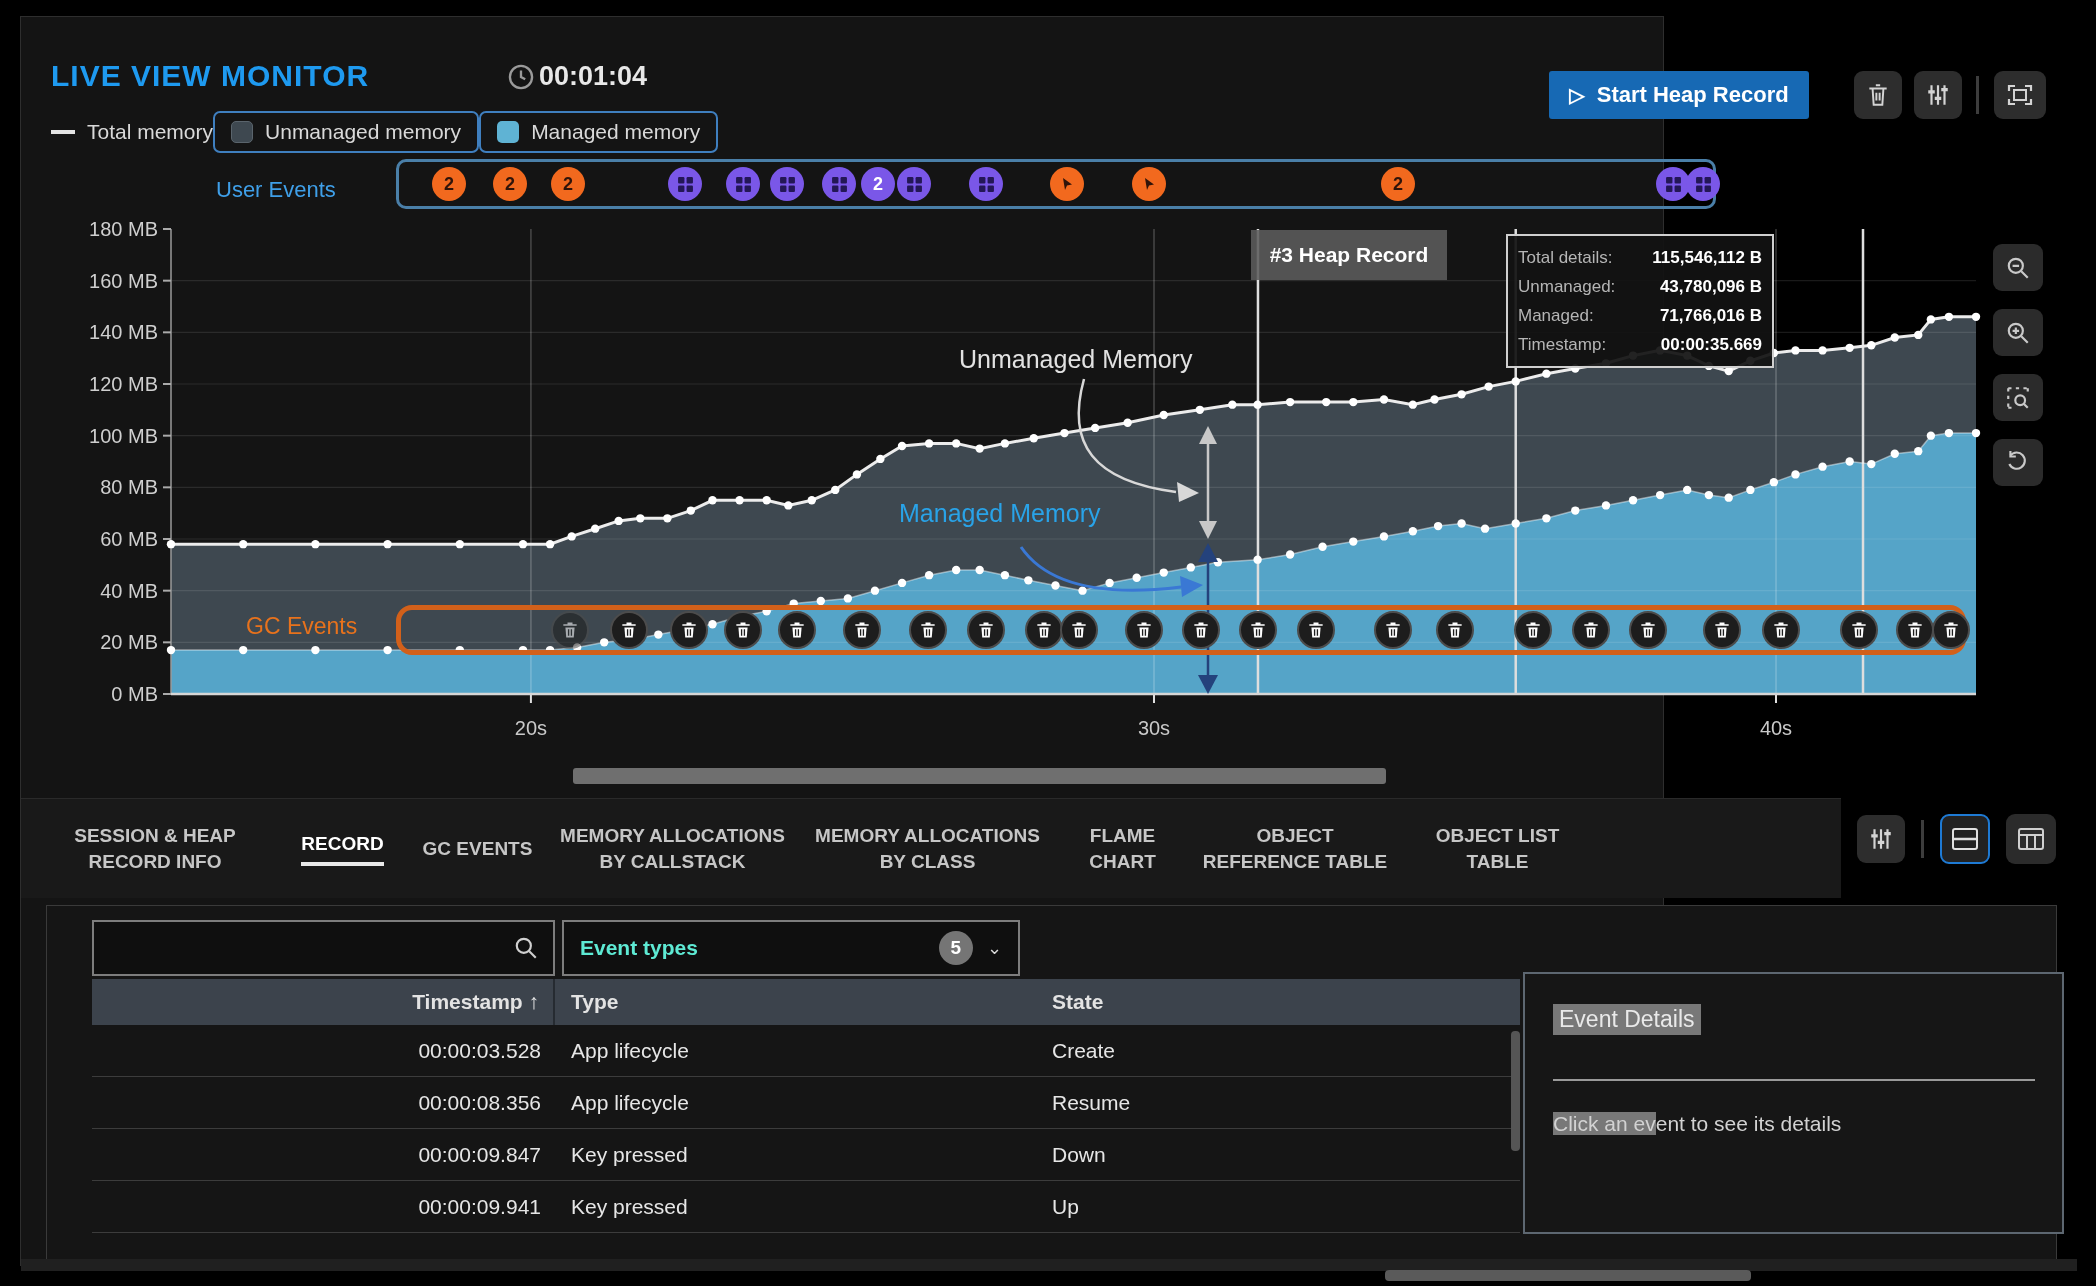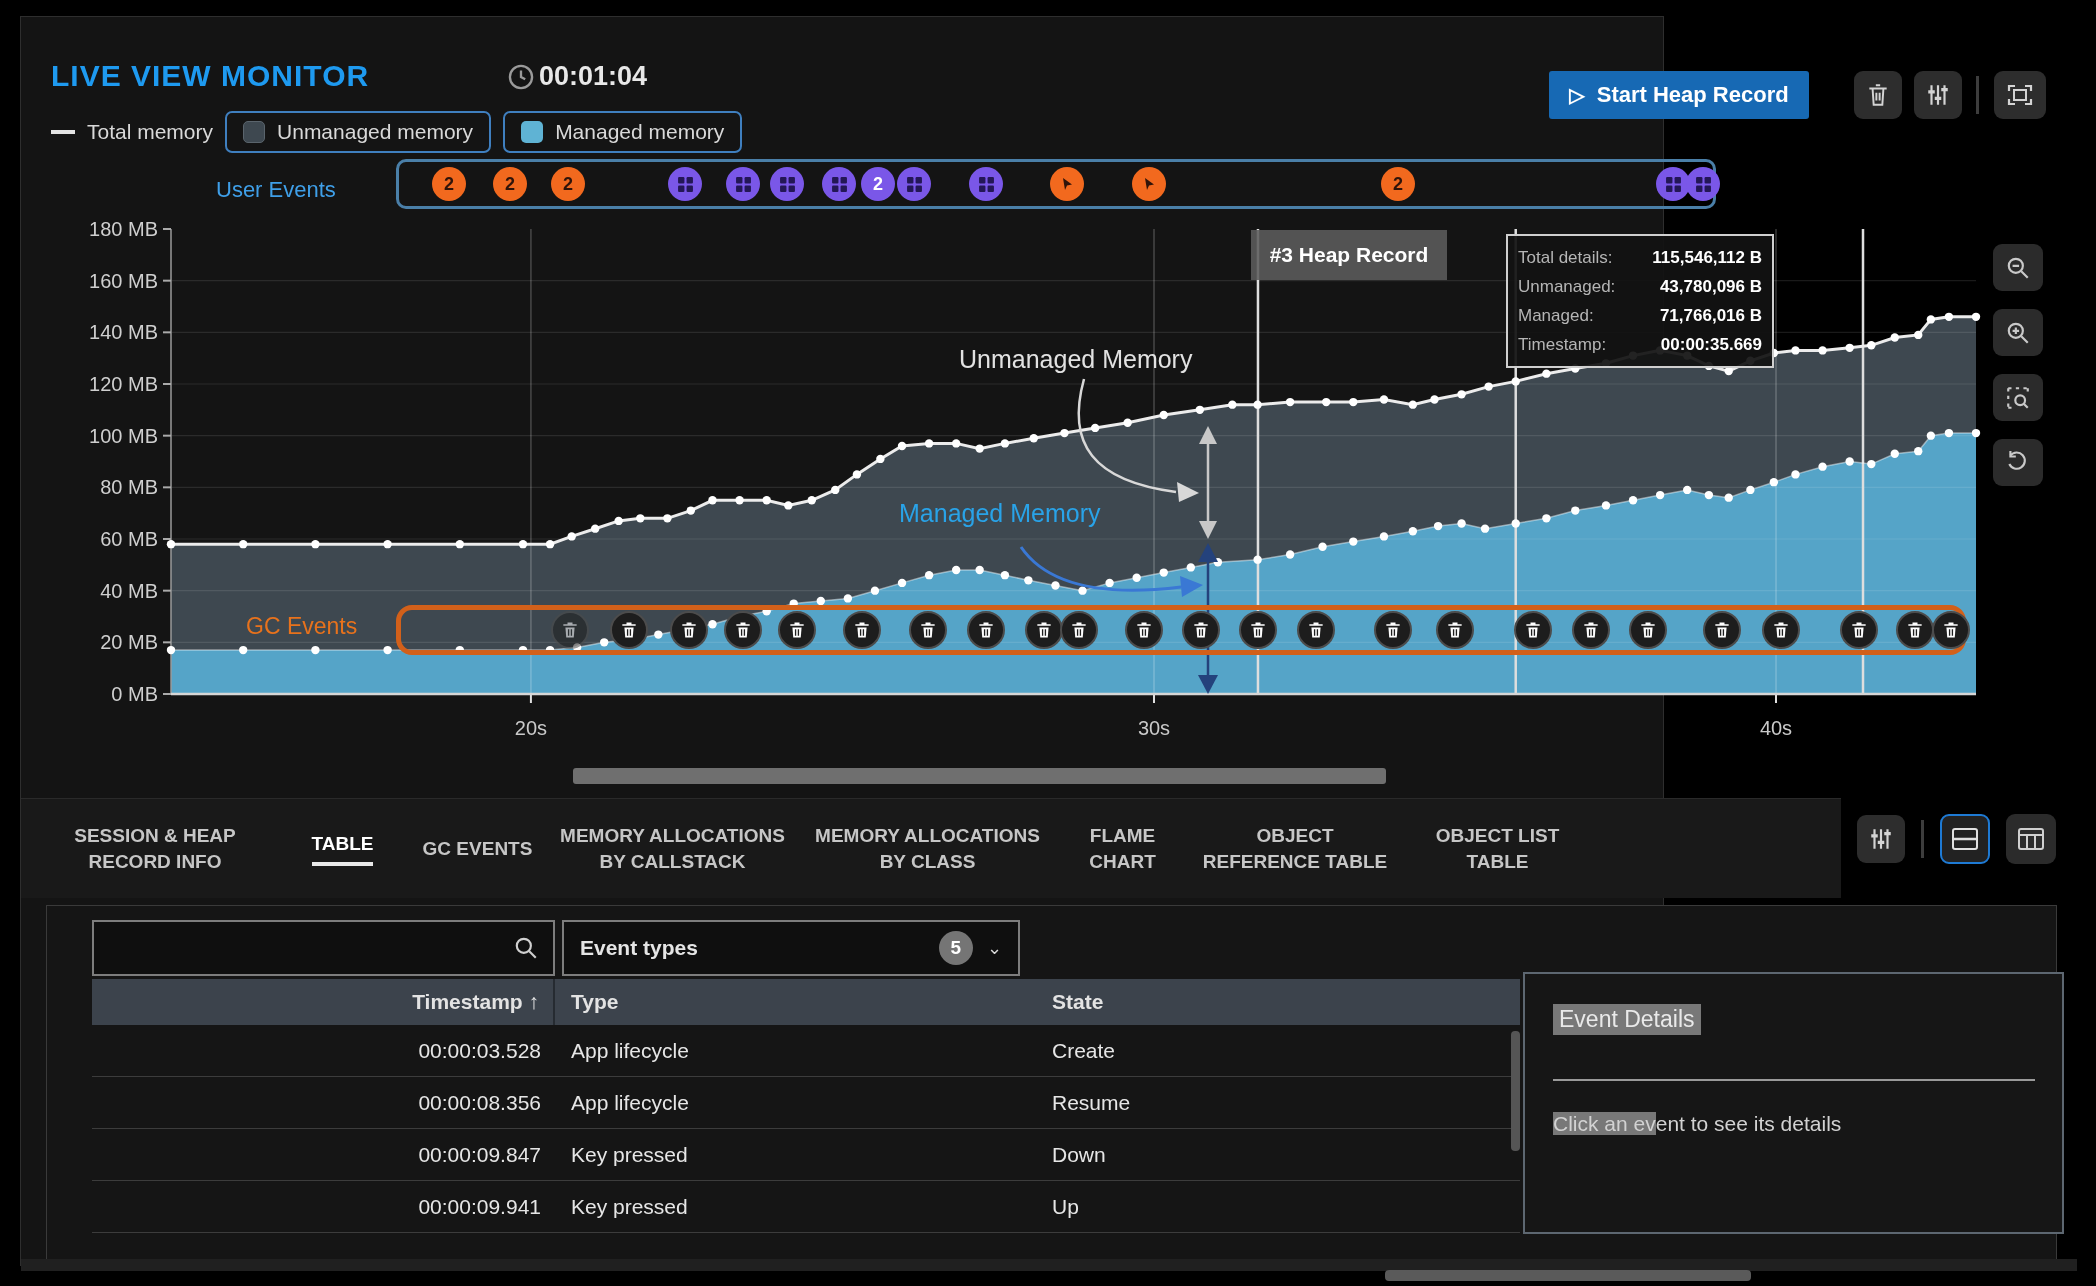--- a/index.html
+++ b/index.html
@@ -14,21 +14,21 @@
   #title { left:30px; top:42px; font-size:30px; font-weight:bold; letter-spacing:1px; color:#1e9af0; }
   #timer { left:486px; top:44px; color:#e8e8e8; font-size:27px; font-weight:bold; gap:4px; }
   #start-btn { left:1528px; top:54px; width:260px; height:48px; background:#1769b4; color:#fff;
     font-size:22px; font-weight:bold; display:flex; align-items:center; justify-content:center; gap:12px;
     border:none; border-radius:3px; cursor:pointer; }
   .tool-btn { width:48px; height:48px; background:#2d2d2d; border:none; border-radius:9px;
     display:flex; align-items:center; justify-content:center; cursor:pointer; }
   .vdiv { width:3px; height:38px; background:#3d3d3d; }
 
   
-  #legend { left:30px; top:94px; gap:12px; }
+  #legend { left:30px; top:94px; gap:0; }
   .legend-text { color:#d9d9d9; font-size:21px; }
   .legend-btn { display:flex; align-items:center; gap:12px; border:2px solid #3f7fbf; border-radius:7px;
     background:transparent; padding:7px 16px; cursor:pointer; }
   .swatch { width:22px; height:22px; border-radius:5px; }
 
   
   #user-events-label { left:195px; top:160px; color:#3f9fe8; font-size:22px; }
   #user-events-box { left:375px; top:142px; width:1320px; height:50px; border:3px solid #4a7fa8; border-radius:10px; }
   .uev { position:absolute; top:150px; width:34px; height:34px; border-radius:50%;
     display:flex; align-items:center; justify-content:center; font-weight:bold; font-size:18px; cursor:pointer; }
@@ -66,21 +66,21 @@
     display:flex; align-items:center; justify-content:center; cursor:pointer; }
   .layout-btn.active { border-color:#1e7ad4; background:#222; }
 
   
   #bottom-panel { left:25px; top:888px; width:2011px; height:360px; border:1px solid #3a3a3a; background:#151515; }
   #search-box { left:45px; top:14px; width:463px; height:56px; background:#0f0f0f; border:2px solid #7d7d7d;
     display:flex; align-items:center; justify-content:flex-end; padding:0 14px; }
   #search-input { flex:1; background:transparent; border:none; outline:none; color:#eee; font-size:20px; }
   #evtypes { left:515px; top:14px; width:458px; height:56px; background:#0f0f0f; border:2px solid #7d7d7d;
     display:flex; align-items:center; padding:0 16px; gap:14px; cursor:pointer; }
-  #evtypes .lbl { color:#e5e5e5; font-size:21px; font-weight:bold; flex:1; }
+  #evtypes .lbl { color:#5eead4; font-size:21px; font-weight:bold; flex:1; }
   #evtypes .badge { width:34px; height:34px; border-radius:50%; background:#757575; color:#fff;
     font-size:19px; font-weight:bold; display:flex; align-items:center; justify-content:center; }
   #evtypes .chev { color:#d9d9d9; font-size:18px; }
   #thead { left:45px; top:73px; width:1428px; height:46px; background:#3c434c; display:flex; }
   .th { color:#e3e3e3; font-size:21px; font-weight:bold; display:flex; align-items:center; }
   .th.c1 { width:463px; justify-content:flex-end; padding-right:14px; border-right:2px solid #262b31; }
   .th.c2 { width:477px; padding-left:16px; }
   .th.c3 { width:486px; padding-left:20px; }
   #tbody { left:45px; top:119px; width:1428px; }
   .tr { display:flex; height:52px; border-bottom:1px solid #3c3c3c; cursor:pointer; background:#151515; }
@@ -641,21 +641,21 @@
         <path d="M5 1v5h5" fill="none" stroke="#c9c9c9" stroke-width="2"></path>
       </svg>
     </button>
   </div>
 
   <div id="tabbar" class="abs">
       <div class="tab" style="width: 240px;">
         <span>SESSION &amp; HEAP RECORD INFO</span>
       </div>
       <div class="tab active" style="width: 135px;">
-        <span>TABLE</span>
+        <span>RECORD</span>
       </div>
       <div class="tab" style="width: 135px;">
         <span>GC EVENTS</span>
       </div>
       <div class="tab" style="width: 255px;">
         <span>MEMORY ALLOCATIONS BY CALLSTACK</span>
       </div>
       <div class="tab" style="width: 255px;">
         <span>MEMORY ALLOCATIONS BY CLASS</span>
       </div>

